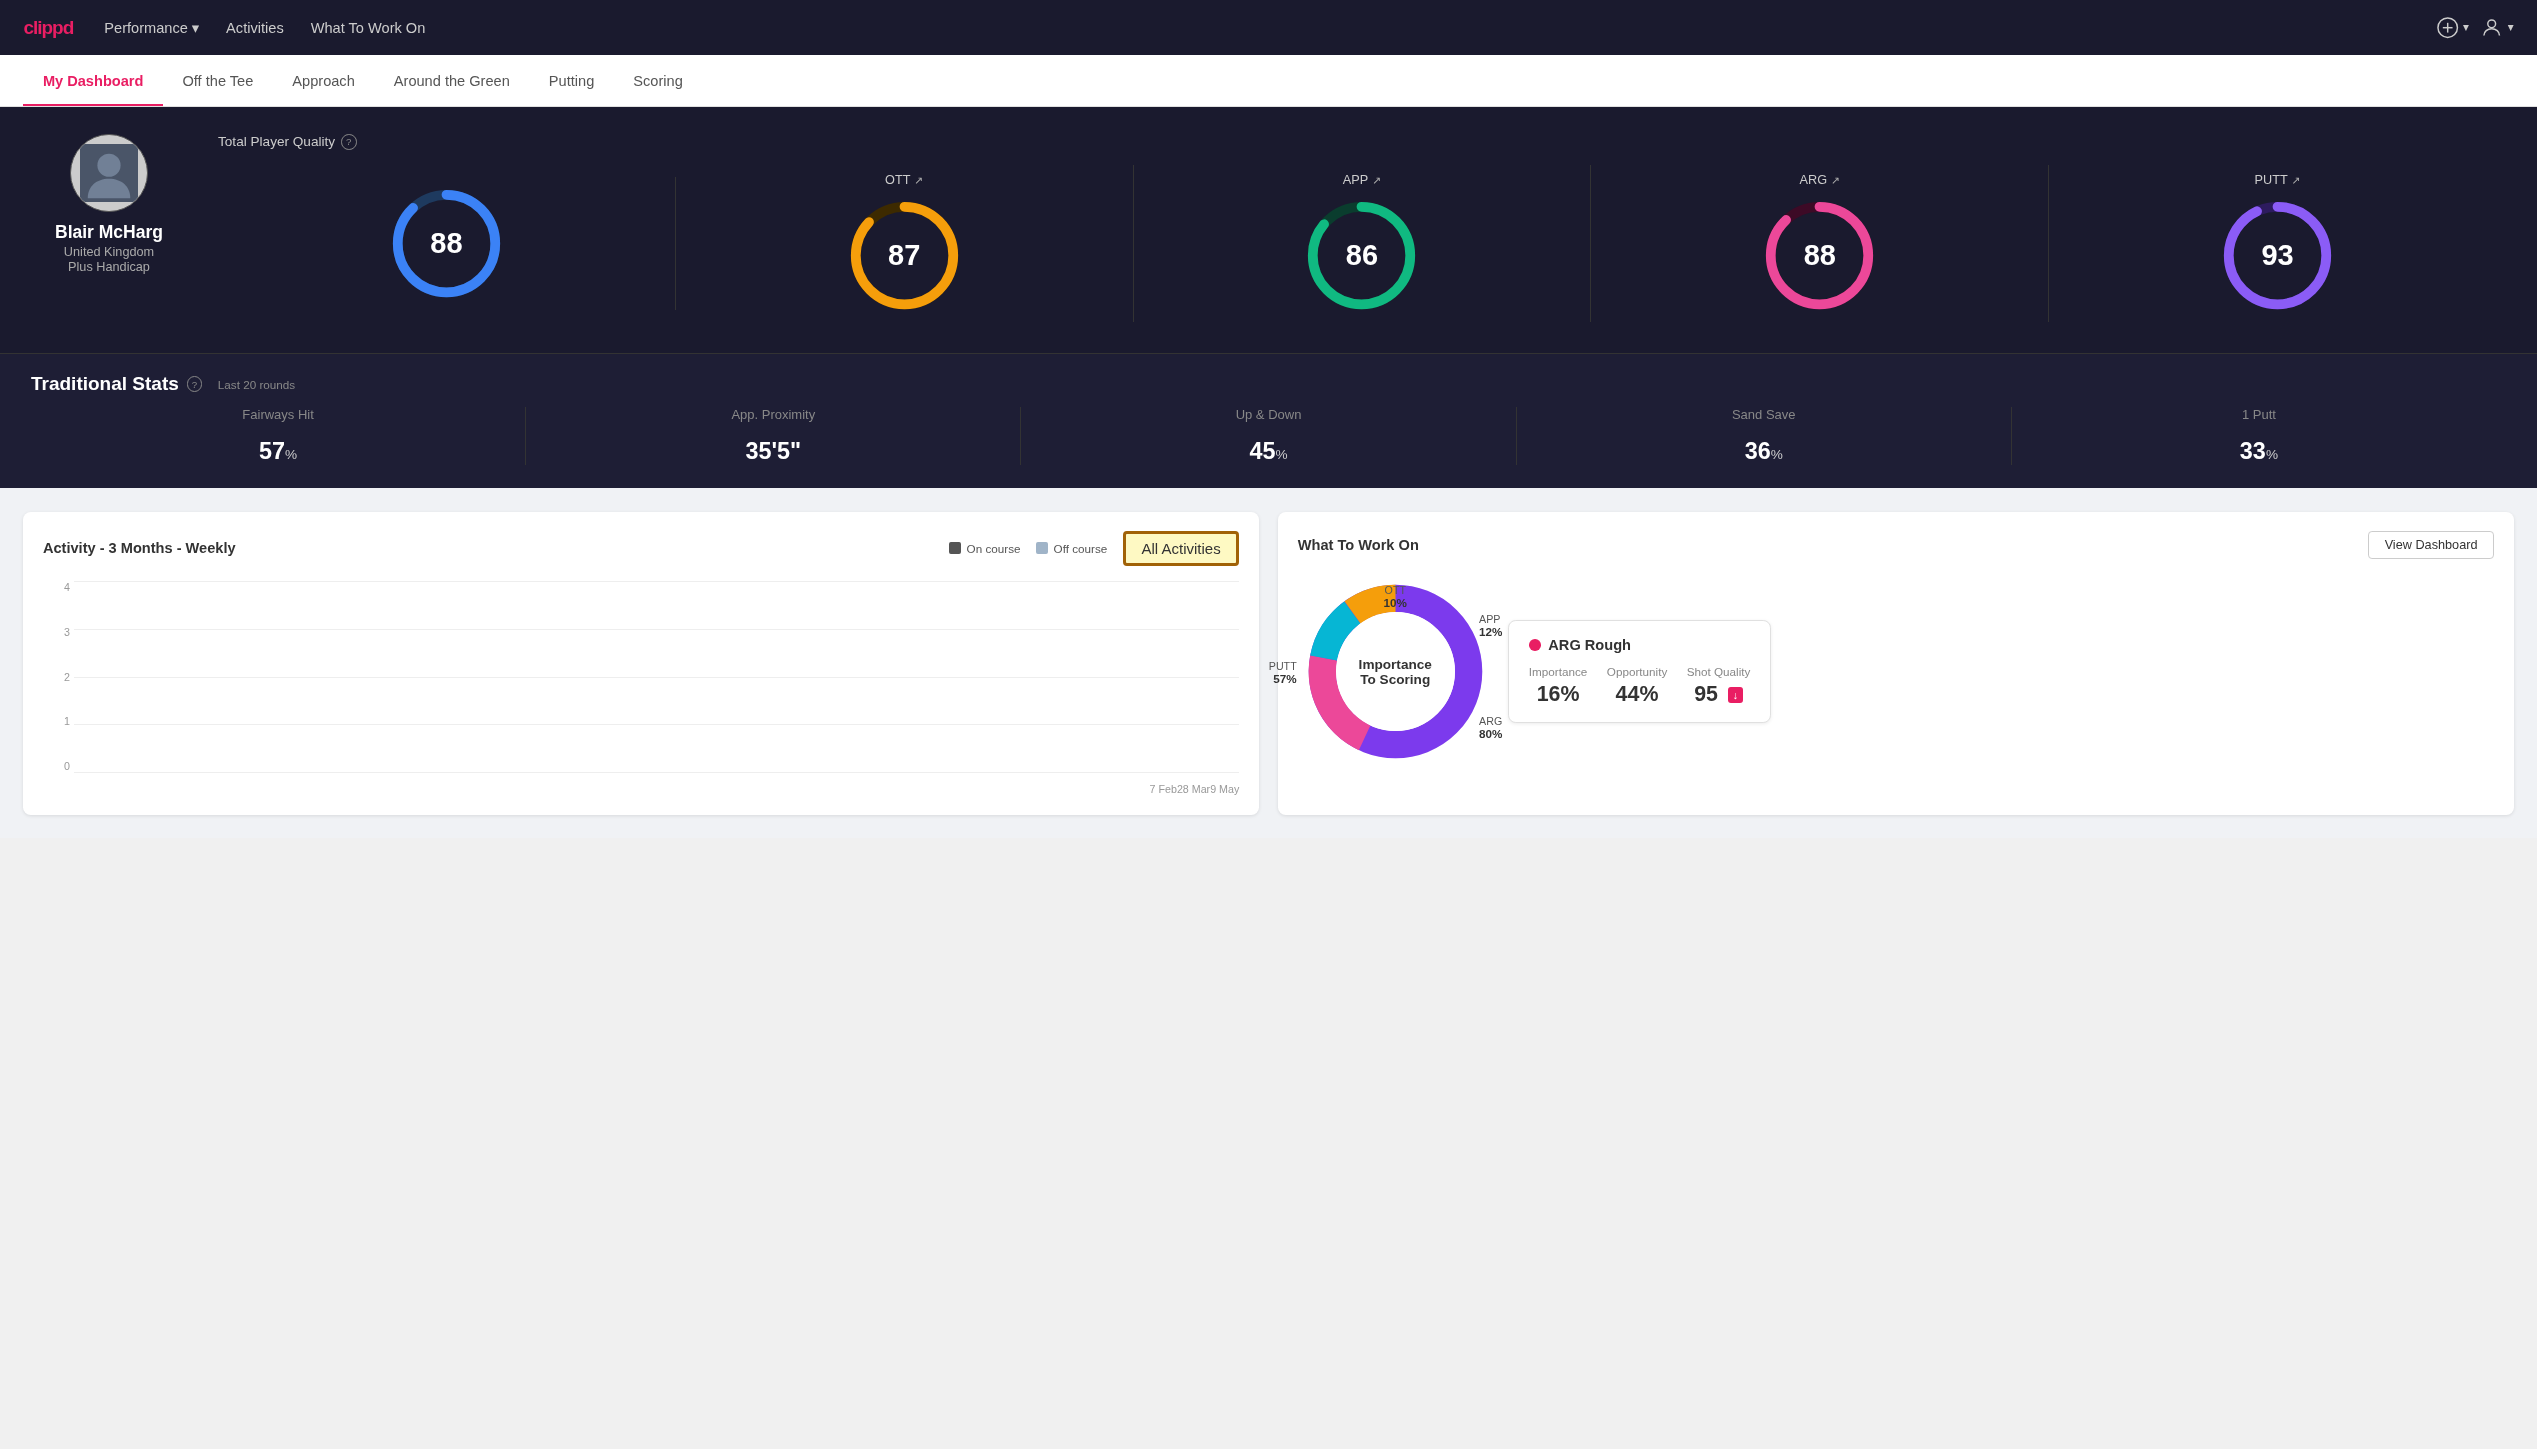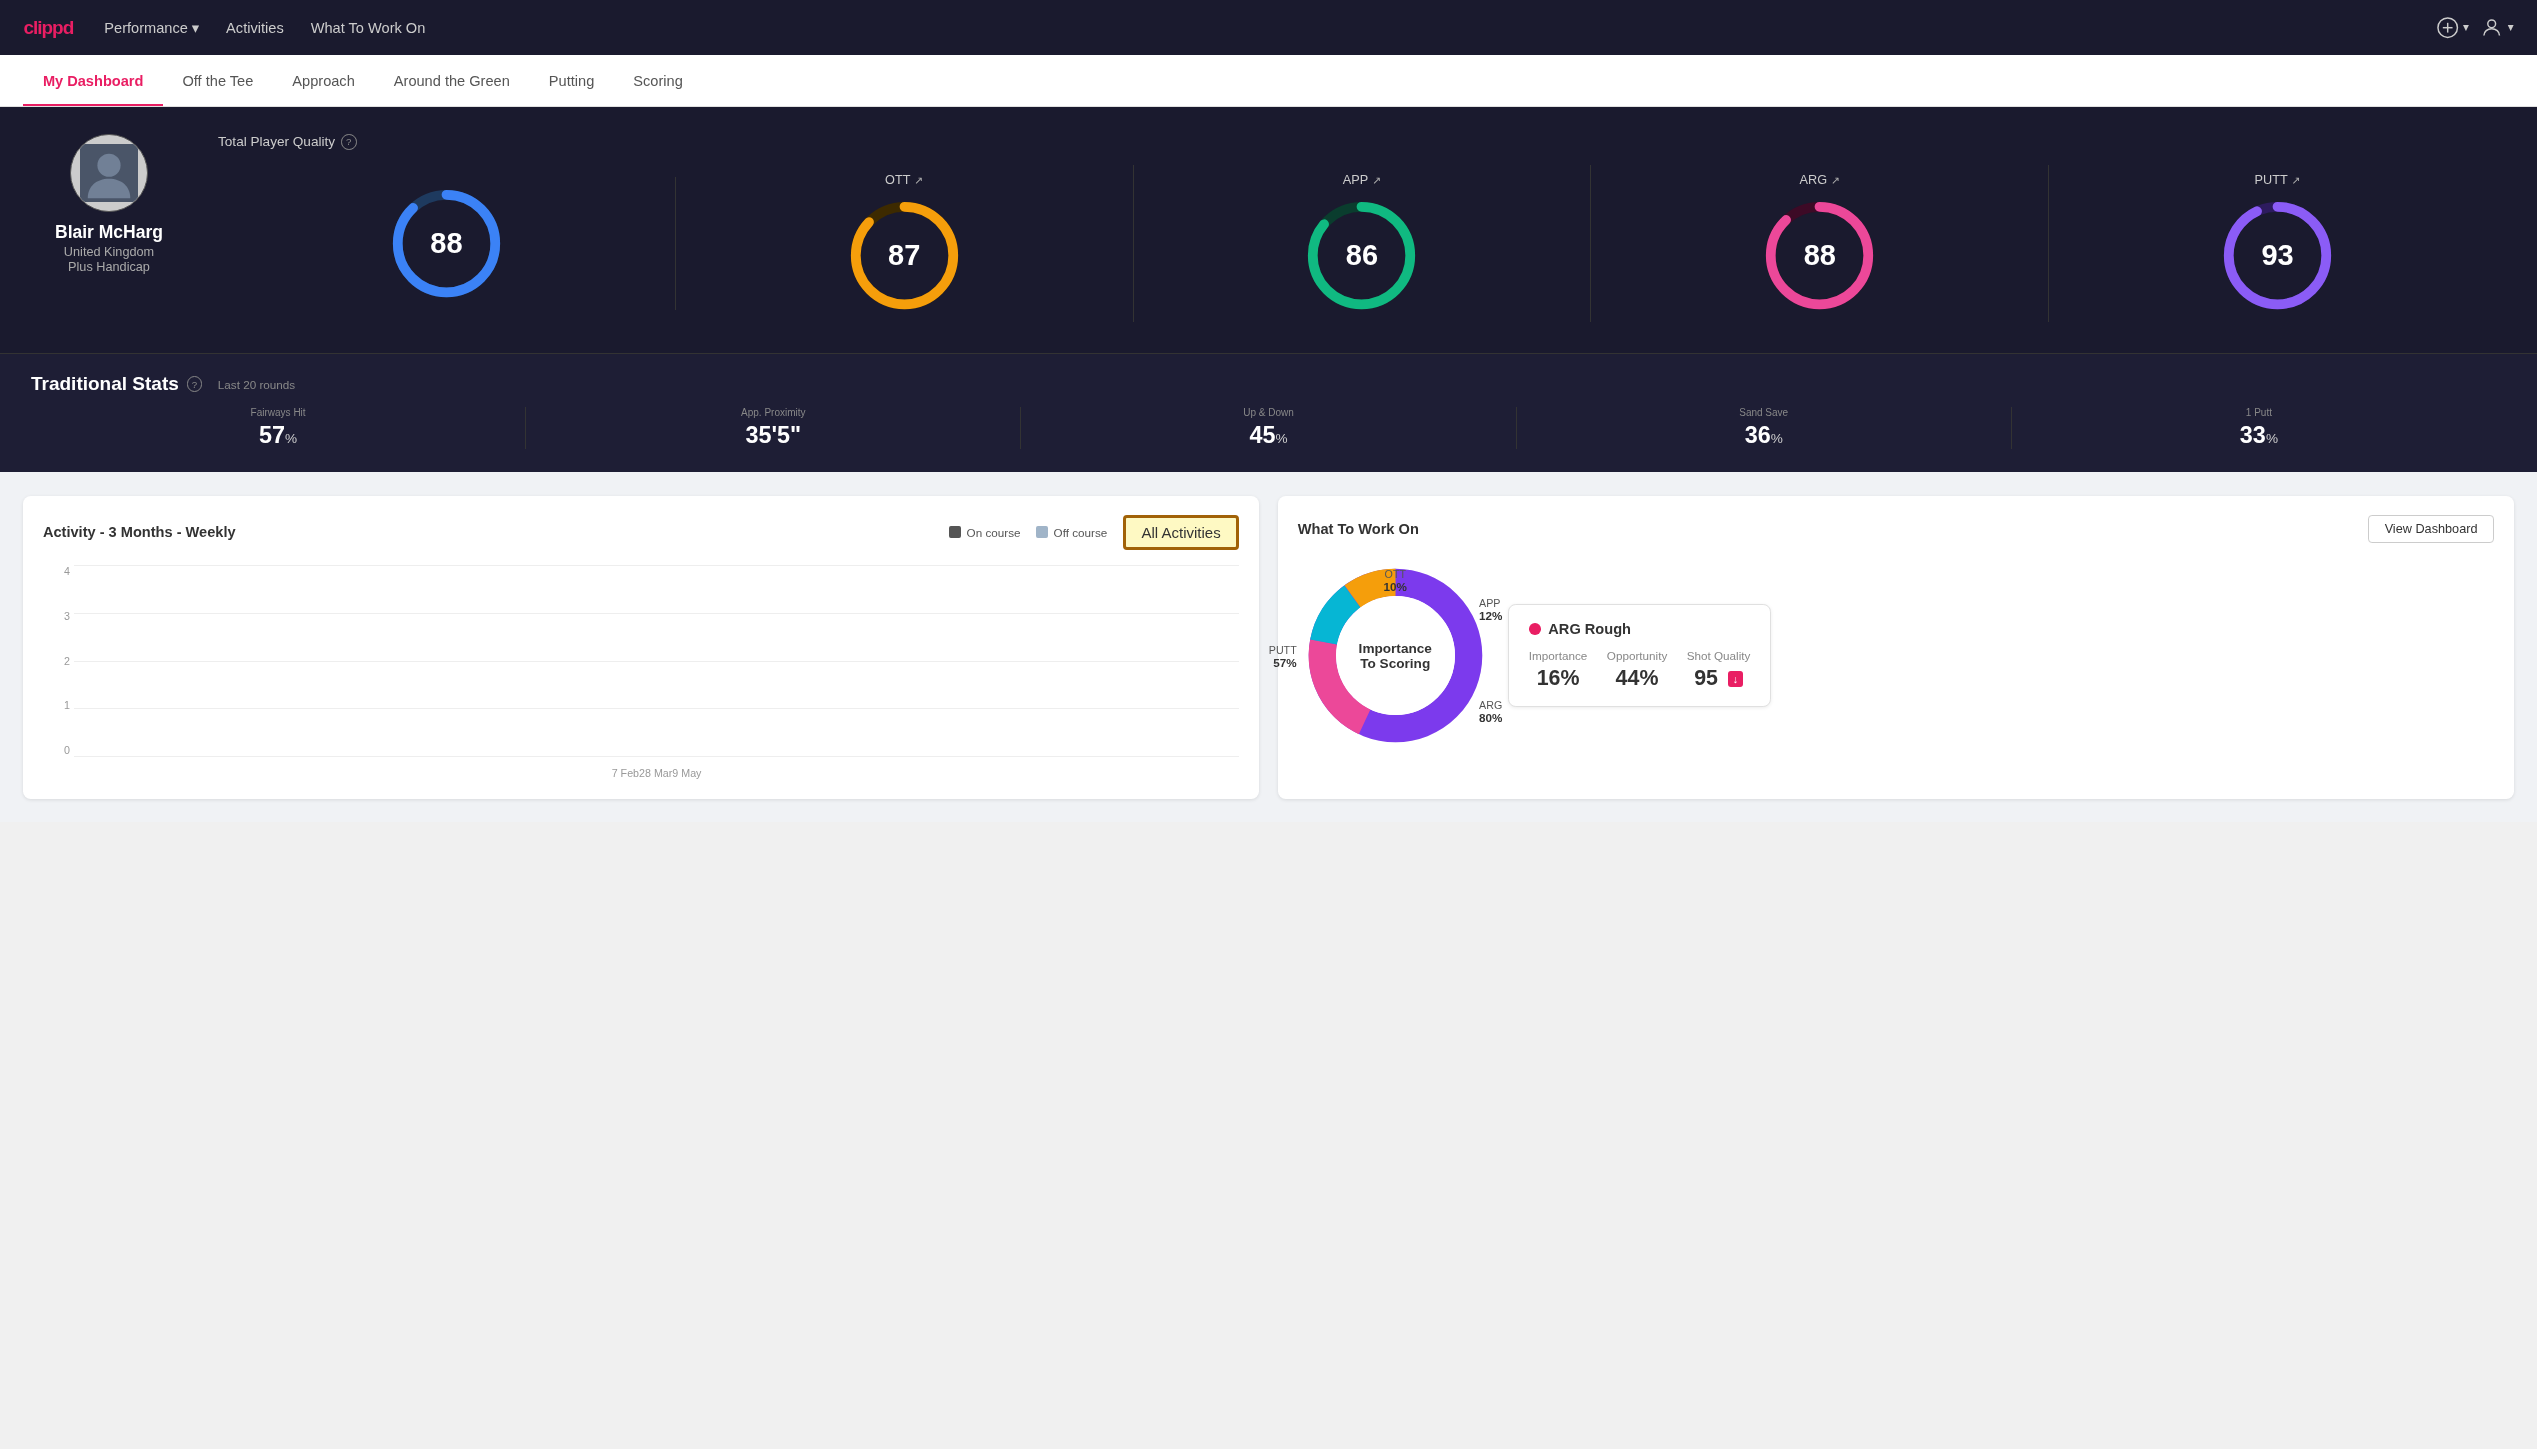--- a/index.html
+++ b/index.html
@@ -159,21 +159,21 @@
       gap: 0;
       margin-top: 11.7px;
     }
     .stat-item {
       flex: 1;
       text-align: center;
       border-right: 1px solid #333;
       padding: 0 11.7px;
     }
     .stat-item:last-child { border-right: none; }
-    .stat-label { font-size: 10px; color: #888; margin-bottom: 4px; }
+    .stat-label { font-size: 13px; color: #888; margin-bottom: 16px; }
     .stat-value { font-size: 23.4px; font-weight: 700; color: #fff; }
     .stat-value .unit { font-size: 13.6px; font-weight: 400; color: #ccc; }
 
     
     .bottom-section {
       background: #f0f2f5;
       padding: 23.4px;
       display: flex;
       gap: 19.5px;
     }
@@ -534,21 +534,21 @@
           </div>
           <div style="display:flex;gap:1.9px;align-items:flex-end;flex:1;">
             <div class="bar dark" style="height:50%;"></div>
           </div>
           <div style="display:flex;gap:1.9px;align-items:flex-end;flex:1;">
             <div class="bar dark" style="height:50%;"></div>
           </div>
         </div>
       </div>
 
-      <div style="position:absolute;bottom:0;left:31px;right:0;display:flex;justify-content:center;">
+      <div style="position:absolute;bottom:0;left:31px;right:0;display:flex;justify-content:flex-end;">
         <span style="font-size:10.7px;color:#999;">7 Feb</span>
         <span style="font-size:10.7px;color:#999;">28 Mar</span>
         <span style="font-size:10.7px;color:#999;">9 May</span>
       </div>
     </div>
   </div>
 
   <div class="card work-card">
     <div class="work-header">
       <span class="work-title">What To Work On</span>

